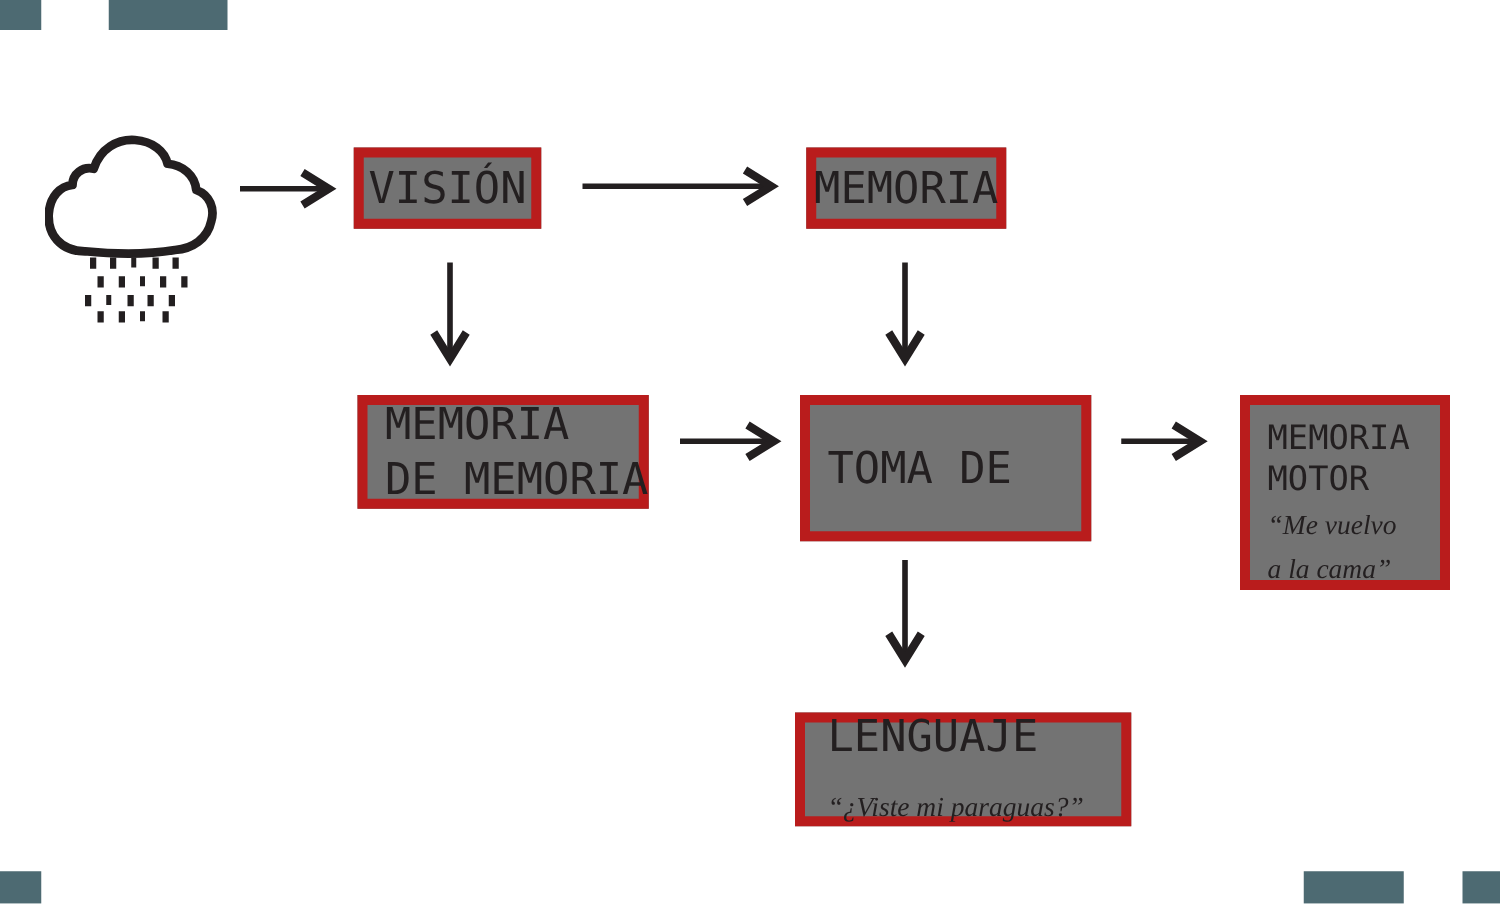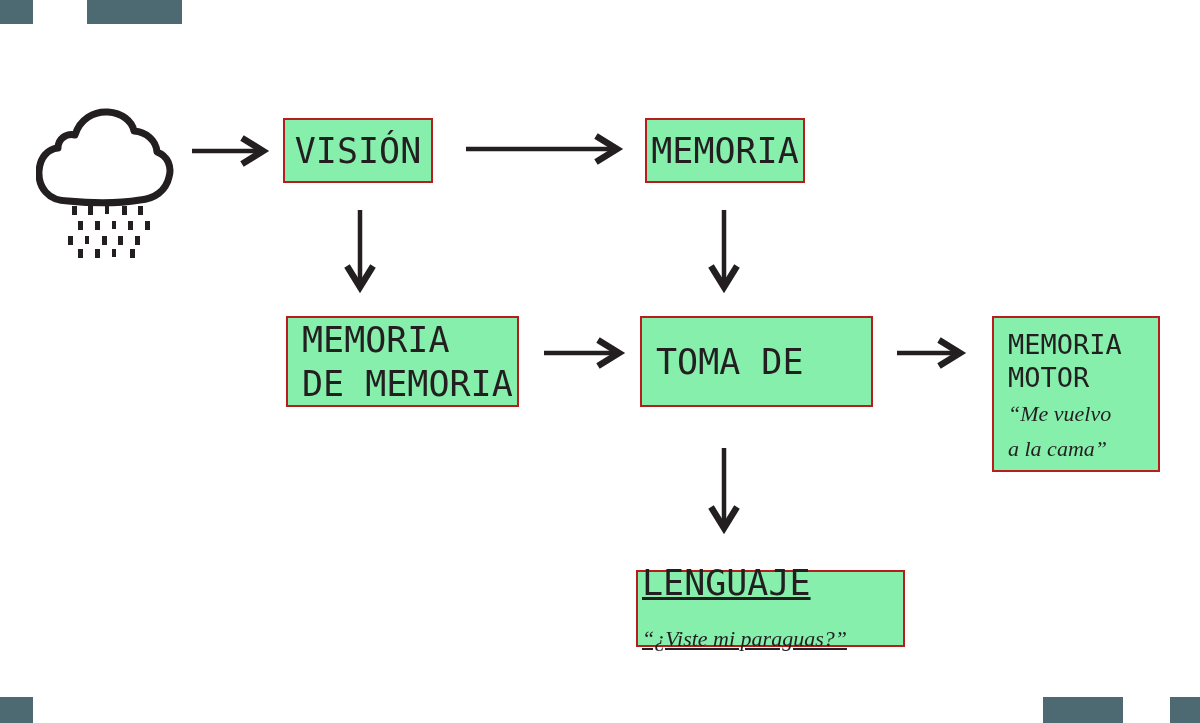--- a/index.html
+++ b/index.html
@@ -18,22 +18,22 @@
   }
   .cb-top-1{left:0;top:0;width:33px;height:24px;}
   .cb-top-2{left:87px;top:0;width:95px;height:24px;}
   .cb-bottom-left{left:0;top:697px;width:33px;height:26px;}
   .cb-bottom-right-1{left:1043px;top:697px;width:80px;height:26px;}
   .cb-bottom-right-2{left:1170px;top:697px;width:30px;height:26px;}
 
   .node{
     position:absolute;
     box-sizing:border-box;
-    background:#86efac;
-    border:2px solid #b91c1c;
+    background:#737373;
+    border:8px solid #b91c1c;
     color:#231f20;
   }
   .node .label{
     font-family:"DejaVu Sans Mono", monospace;
     font-size:35px;
     font-weight:normal;
     letter-spacing:0;
     white-space:nowrap;
   }
   .center-box{
@@ -43,23 +43,23 @@
   }
   .left-box{
     display:flex;
     flex-direction:column;
     justify-content:center;
     padding-left:14px;
   }
   .node-vision{left:283px;top:118px;width:150px;height:65px;}
   .node-memoria{left:645px;top:118px;width:160px;height:65px;}
   .node-memoria-trabajo{left:286px;top:316px;width:233px;height:91px;}
-  .node-toma{left:640px;top:316px;width:233px;height:91px;}
+  .node-toma{left:640px;top:316px;width:233px;height:117px;}
   .node-control{left:992px;top:316px;width:168px;height:156px;padding-top:10px;justify-content:flex-start;}
-  .node-lenguaje{left:636px;top:570px;width:269px;height:77px;padding-left:4px;text-decoration:underline;}
+  .node-lenguaje{left:636px;top:570px;width:269px;height:91px;padding-left:18px;}
   .two-line .label{line-height:44px;}
   .node-control .label{font-size:27px;line-height:33px;}
   .quote{
     font-family:"Liberation Serif","DejaVu Serif",serif;
     font-style:italic;
     font-size:22px;
     line-height:31px;
     white-space:nowrap;
     color:#231f20;
   }

